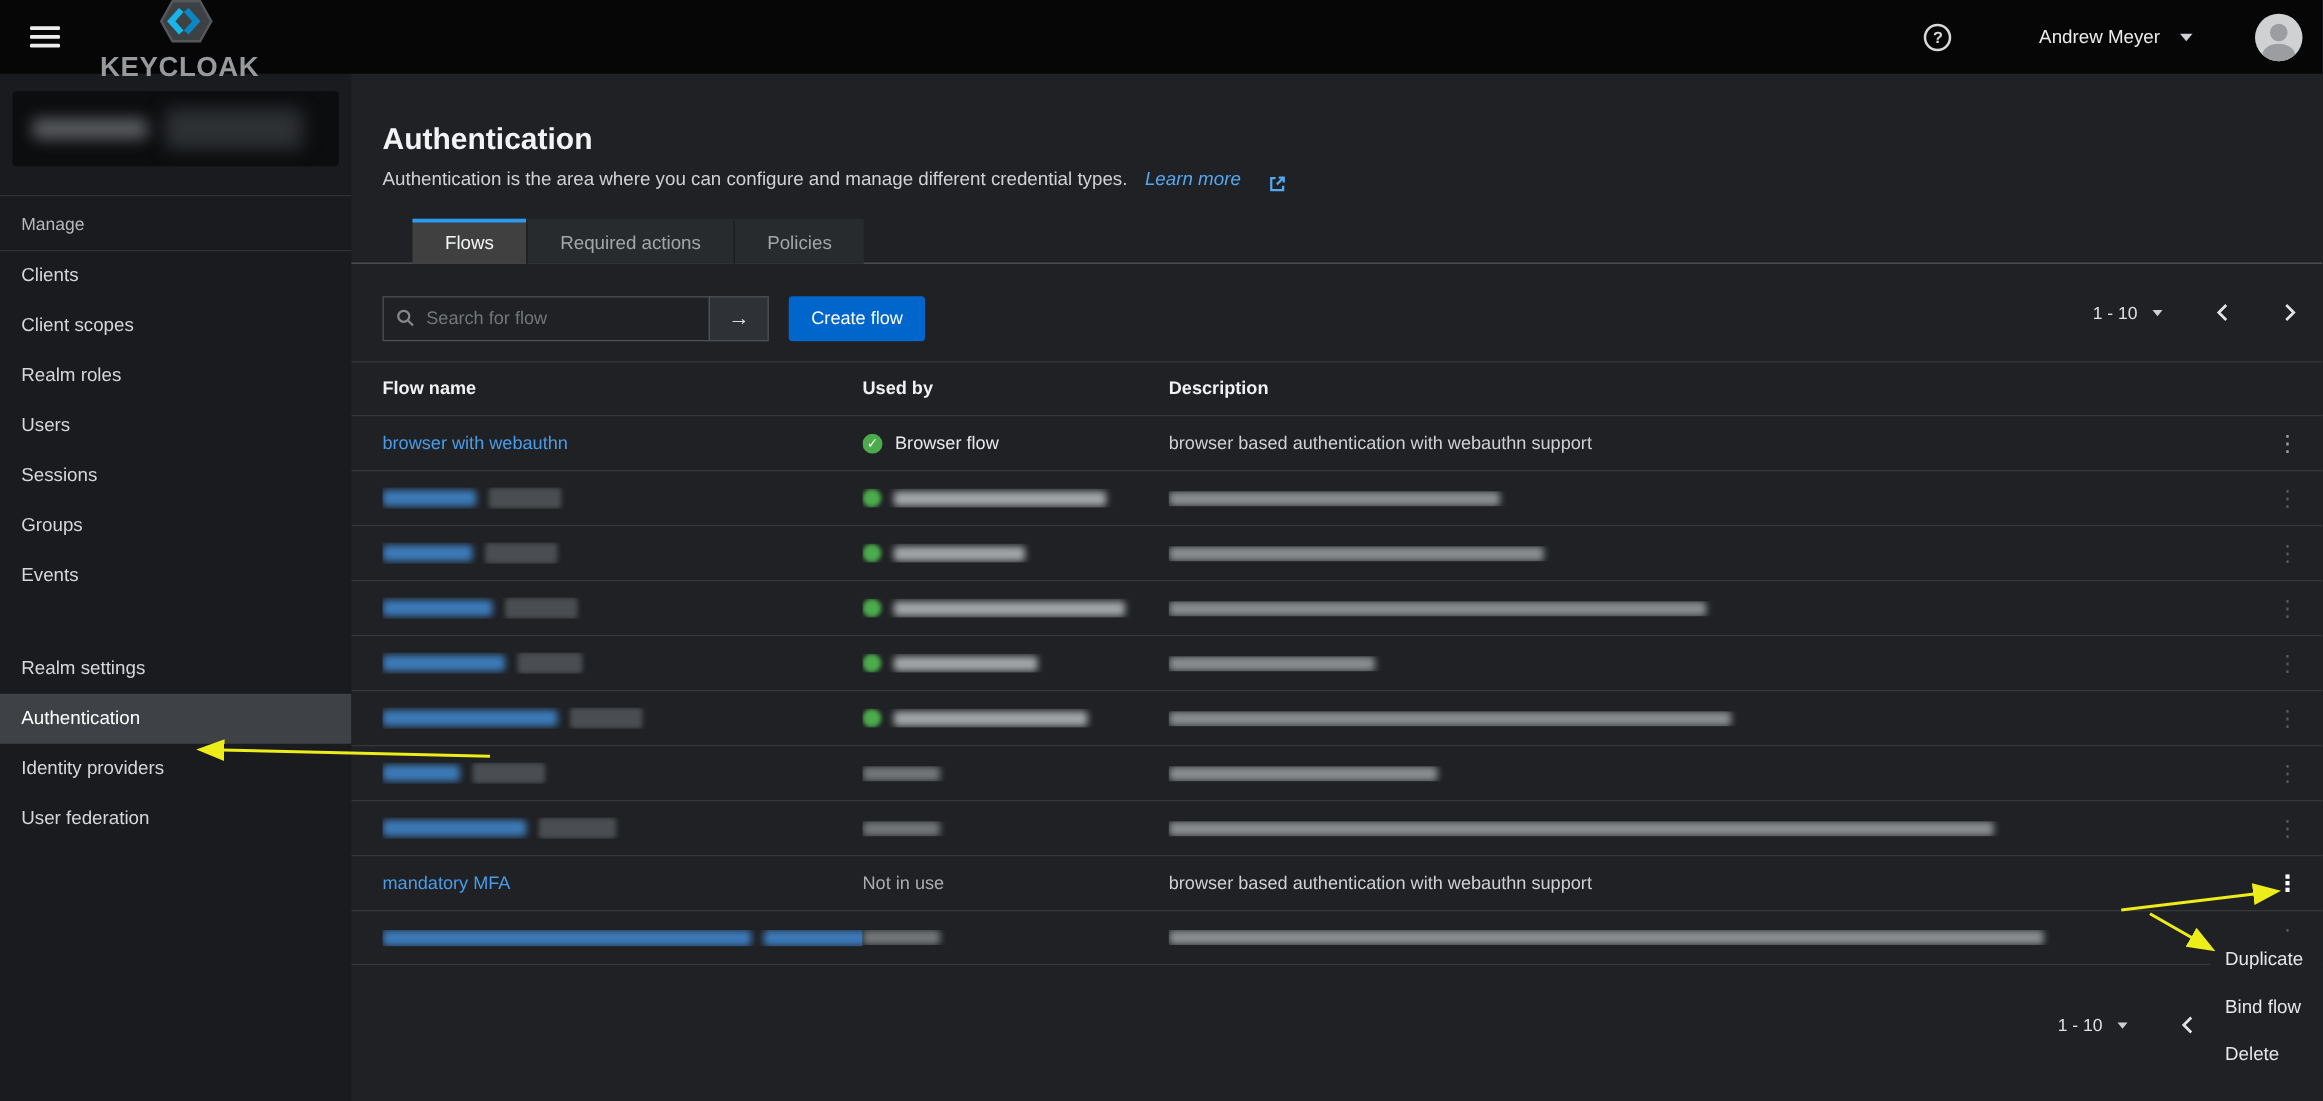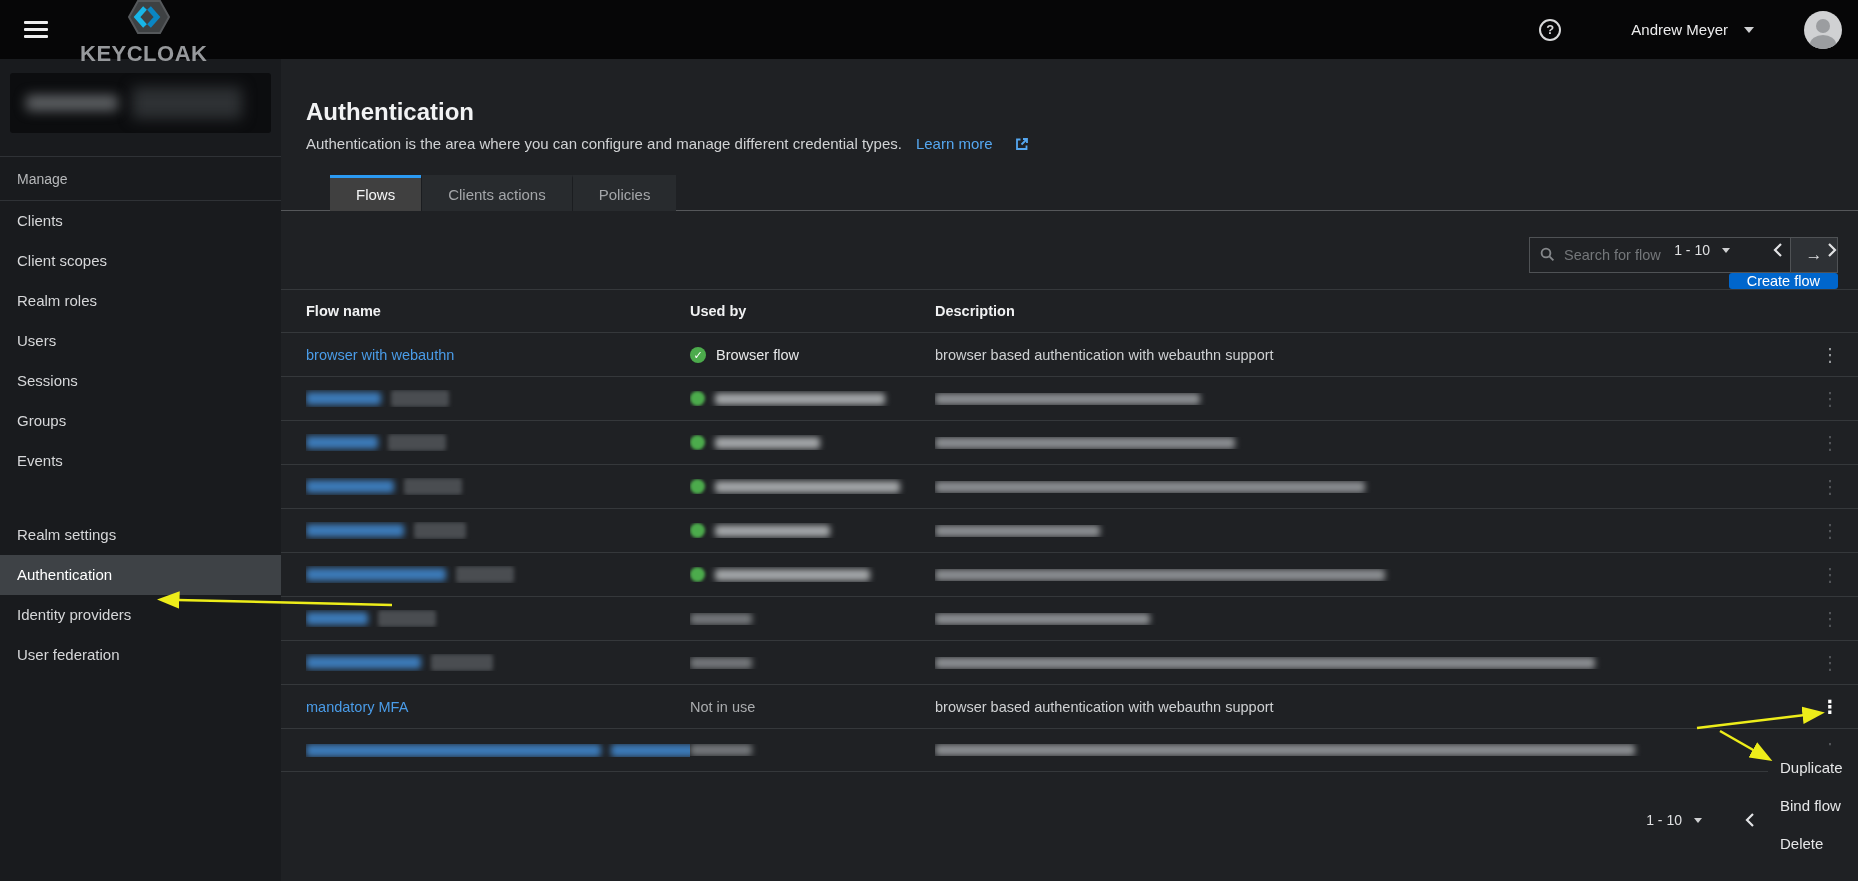--- a/index.html
+++ b/index.html
@@ -40,29 +40,29 @@
   .nav-label { height:44px; line-height:44px; padding-left:17px; font-size:14px; color:#b6b8ba;
                border-bottom:1px solid #2f3236; }
   .nav-section + .nav-section { margin-top:34px; }
   .nav-section + .nav-section .nav-label { height:36px; line-height:36px; }
   .nav-item { height:40px; line-height:40px; padding-left:17px; font-size:15px; color:#d6d7d9; cursor:pointer; }
   .nav-item.selected { background:#3e4246; color:#ffffff; }
   
   .main { position:absolute; top:59px; left:281px; right:0; bottom:0; padding:0 20px 0 25px; }
   .page-title { margin-top:38px; font-size:24px; line-height:30px; font-weight:600; color:#f2f3f4; }
   .subtitle { margin-top:7px; font-size:15px; line-height:20px; color:#d0d2d4; display:flex; align-items:center; }
-  .learn-more { margin-left:14px; color:#55a7f0; text-decoration:none; display:inline-flex; align-items:center; gap:22px; cursor:pointer; }
+  .learn-more { margin-left:14px; color:#55a7f0; text-decoration:none; display:inline-flex; align-items:flex-end; gap:22px; cursor:pointer;font-style:italic; }
   .tabstrip { margin:21px -20px 0 -25px; padding-left:49px; height:36px; display:flex;
               border-bottom:1px solid #55575a; }
   .tab { height:36px; padding:0 26px; display:flex; align-items:center; font-size:15px; color:#a4a6a9;
          background:#282b2e; border-top:3px solid transparent; cursor:pointer; }
   .tab + .tab { border-left:1px solid #1b1d20; }
   .tab.active { background:#404040; color:#f4f5f6; border-top:3px solid var(--tab-accent,#2b9af3); }
   
-  .toolbar { margin-top:26px; height:36px; display:flex; align-items:flex-end; position:relative;flex-direction:column; }
+  .toolbar { margin-top:26px; height:36px; display:flex; align-items:flex-start; position:relative; }
   .search-group { display:flex; align-items:stretch; }
   .search-input { width:262px; height:36px; background:transparent; border:1px solid #4f5255;
                   color:#d6d7d9; font-size:14.5px; padding:0 8px 0 34px; outline:none;
                   font-family:"Liberation Sans","DejaVu Sans",sans-serif; }
   .search-input::placeholder { color:#74777a; }
   .search-icon-wrap { position:relative; }
   .search-icon { position:absolute; left:11px; top:10px; pointer-events:none; }
   .search-submit { width:48px; height:36px; margin-left:-1px; background:#2e3135; border:1px solid #4f5255;
                    color:#dcdddf; font-size:17px; cursor:pointer; }
   .create-btn { margin-left:16px; height:36px; padding:0 18px; background:var(--accent,#0066cc); color:#fff;
@@ -172,21 +172,21 @@
       <span>Learn more</span>
       <svg width="14" height="14" viewBox="0 0 14 14">
         <path d="M5.5 2.5 H2 V12 H11.5 V8.5" stroke="#55a7f0" stroke-width="1.8" fill="none"></path>
         <path d="M8 2 H12 V6 M12 2 L6.5 7.5" stroke="#55a7f0" stroke-width="1.8" fill="none"></path>
       </svg>
     </a>
   </div>
 
   <div class="tabstrip" id="tabstrip">
       <div class="tab active">Flows</div>
-      <div class="tab">Clients actions</div>
+      <div class="tab">Required actions</div>
       <div class="tab">Policies</div>
     </div>
 
   <div class="toolbar">
     <div class="search-group">
       <span class="search-icon-wrap">
         <input class="search-input" type="text" placeholder="Search for flow" style="">
         <svg class="search-icon" width="15" height="15" viewBox="0 0 15 15">
           <circle cx="6" cy="6" r="4.4" stroke="#85888b" stroke-width="1.8" fill="none"></circle>
           <line x1="9.4" y1="9.4" x2="13.4" y2="13.4" stroke="#85888b" stroke-width="1.8"></line>

